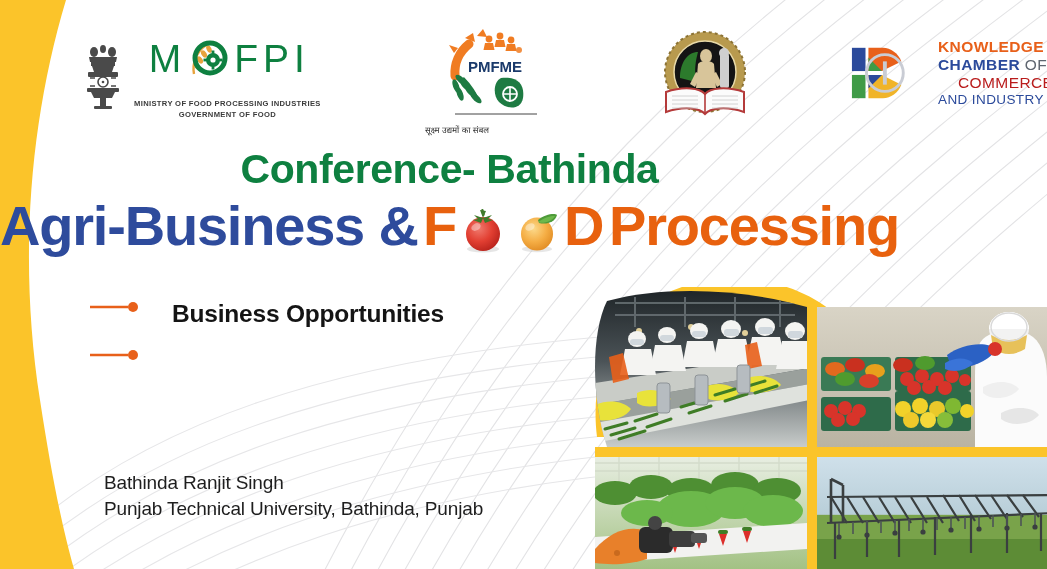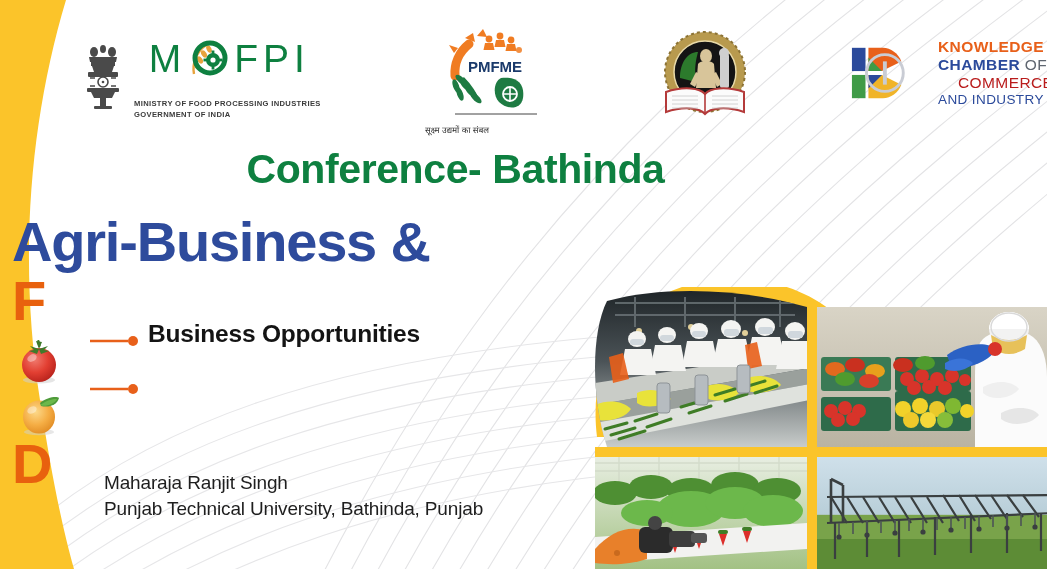--- a/index.html
+++ b/index.html
@@ -36,61 +36,61 @@
   .mofpi-right { display: flex; flex-direction: column; align-items: center; }
   .mofpi-word { display: flex; align-items: center; gap: 4px; }
   .mofpi-letter {
     font-family: "Liberation Sans", sans-serif;
     font-size: 39px; font-weight: 400; color: #0e8040; letter-spacing: 1px;
     line-height: 1;
   }
   .mofpi-o { width: 44px; height: 44px; position: relative; }
   .mofpi-sub {
     font-size: 7.6px; font-weight: 700; color: #3b3b3b;
-    letter-spacing: 0.35px; text-align: left; line-height: 1.45; margin-top: 18px;
+    letter-spacing: 0.35px; text-align: center; line-height: 1.45; margin-top: 18px;
   }
 
   .logo-pmfme { left: 355px; top: 4px; width: 140px; text-align: left; }
   .pmfme-tag {
     font-size: 8.5px; color: #2b2b2b; margin-top: -2px;
     font-family: "Liberation Sans", sans-serif;
   }
 
   .logo-mrsptu { left: 575px; top: 4px; width: 120px; text-align: center; }
 
   .logo-kcci { left: 780px; top: 16px; display: flex; align-items: center; gap: 26px; }
   .kcci-text { line-height: 1.17; }
   .kcci-l1 { font-size: 15.5px; font-weight: 700; color: #e8601a; letter-spacing: 0.4px; }
   .kcci-l2 { font-size: 15.5px; font-weight: 700; letter-spacing: 0.4px; }
   .kcci-l2 .kc-blue { color: #2b4a9b; }
   .kcci-l2 .kc-grey { color: #5f6670; font-weight: 400; }
   .kcci-l3 { font-size: 15.5px; font-weight: 400; color: #b91c1c; letter-spacing: 0.4px; margin-left: 20px; }
   .kcci-l4 { font-size: 13.5px; font-weight: 400; color: #2b4a9b; letter-spacing: 0.4px; }
 
   
-  .headline-block { position: absolute; left: 0; top: 148px; width: 899px; z-index: 6; text-align: center; padding-left: 12px; }
+  .headline-block { position: absolute; left: 0; top: 148px; width: 899px; z-index: 6; text-align: center; }
   .conf-line {
     font-size: 41px; font-weight: 700; color: #0e8040;
     letter-spacing: -0.4px; line-height: 1.05;
   }
   .main-line {
-    margin-top: 22px;
+    margin-top: 6px;
     font-size: 56px; font-weight: 700; line-height: 1.05;
     letter-spacing: -1.2px;
     white-space: nowrap;
-    display: flex; align-items: flex-start; justify-content: center; flex-direction: column;
+    display: flex; align-items: center; justify-content: center;
   }
   .main-blue { color: #2e4b9c; }
   .main-orange { color: #e8610e; }
   .fruit-wrap { display: inline-flex; align-items: flex-end; margin: 0 1px; transform: translateY(4px); }
   .fruit { width: 52px; height: 52px; }
 
   
   .bullets { position: absolute; left: 88px; top: 300px; z-index: 6; }
-  .bullet-row { display: flex; align-items: flex-end; height: 48px; }
+  .bullet-row { display: flex; align-items: flex-start; height: 48px; gap: 24px; }
   .bullet-mark { width: 54px; height: 14px; flex: 0 0 54px; }
   .bullet-label {
     font-size: 24.5px; font-weight: 700; color: #141414;
     letter-spacing: -0.2px; margin-left: 6px;
   }
 
   
   .detail-block { position: absolute; left: 104px; top: 470px; z-index: 6; }
   .date-line { font-size: 19px; font-weight: 700; color: #141414; letter-spacing: -0.1px; }
   .date-line sup { font-size: 11px; font-weight: 700; vertical-align: super; }
@@ -191,21 +191,21 @@
                 <rect x="32.5" y="22.6" width="4" height="2.8"></rect>
               </g>
             </svg>
           </span>
           <span class="mofpi-letter">F</span>
           <span class="mofpi-letter">P</span>
           <span class="mofpi-letter">I</span>
         </div>
         <div class="mofpi-sub">
           <div>MINISTRY OF FOOD PROCESSING INDUSTRIES</div>
-          <div>GOVERNMENT OF INDIA</div>
+          <div>GOVERNMENT OF FOOD</div>
         </div>
       </div>
     </div>
 
     <div class="logo logo-pmfme">
       <svg viewBox="0 0 140 96" width="140" height="96">
         <path d="M44,18 C34,26 29,38 30,50" fill="none" stroke="#f07c22" stroke-width="9" stroke-linecap="round"></path>
         <g fill="#f07c22">
           <path d="M40,12 l8,-5 l2,9 z"></path>
           <path d="M33,22 l-9,-3 l5,8 z"></path>
@@ -327,41 +327,42 @@
           </defs>
           <ellipse cx="26" cy="45" rx="15" ry="3.2" fill="#cfcfcf" opacity="0.5"></ellipse>
           <ellipse cx="26" cy="30" rx="16" ry="16.5" fill="url(#mangoGrad)"></ellipse>
           <ellipse cx="19" cy="23" rx="5" ry="3.4" fill="#ffffff" opacity="0.4" transform="rotate(-28 19 23)"></ellipse>
           <path d="M27,16 C34,10 44,9 46,11 C44,18 36,21 28,19 Z" fill="#4e9b3a"></path>
           <path d="M28,17.5 C34,13 42,11.5 44,12.2 C41,17 34,19.5 28,18.5 Z" fill="#6cb84b"></path>
         </svg>
       </span>
       <span class="main-orange">D</span>
       <span style="width:16px"></span>
+      <span class="main-orange">Processing</span>
     </div>
   </div>
 
   <div class="bullets">
     <div class="bullet-row">
       <svg class="bullet-mark" viewBox="0 0 54 14">
         <line x1="2" y1="7" x2="40" y2="7" stroke="#e8601a" stroke-width="2.4"></line>
         <circle cx="45" cy="7" r="5" fill="#e8601a"></circle>
       </svg>
       <span class="bullet-label">Business Opportunities</span>
     </div>
     <div class="bullet-row">
       <svg class="bullet-mark" viewBox="0 0 54 14">
         <line x1="2" y1="7" x2="40" y2="7" stroke="#e8601a" stroke-width="2.4"></line>
         <circle cx="45" cy="7" r="5" fill="#e8601a"></circle>
       </svg>
     </div>
   </div>
 
   <div class="detail-block">
-    <div class="venue-line">Maharaja Ranjit Singh</div>
+    <div class="venue-line">Bathinda Ranjit Singh</div>
     <div class="venue-line">Punjab Technical University, Bathinda, Punjab</div>
   </div>
 
   <div class="collage">
     <svg viewBox="0 0 452 282" preserveAspectRatio="none">
       <defs>
         <clipPath id="clipTL">
             <path d="M12,14 C70,-2 150,2 212,20 L212,160 L12,160 C-4,110 -4,46 12,14 Z"></path>
           </clipPath>
         <clipPath id="clipTR">

